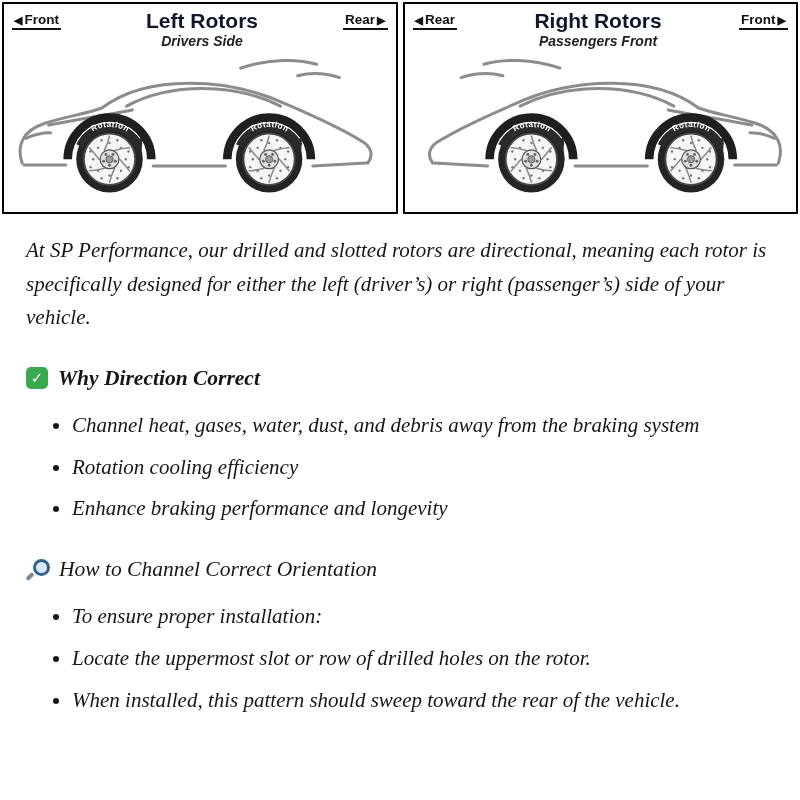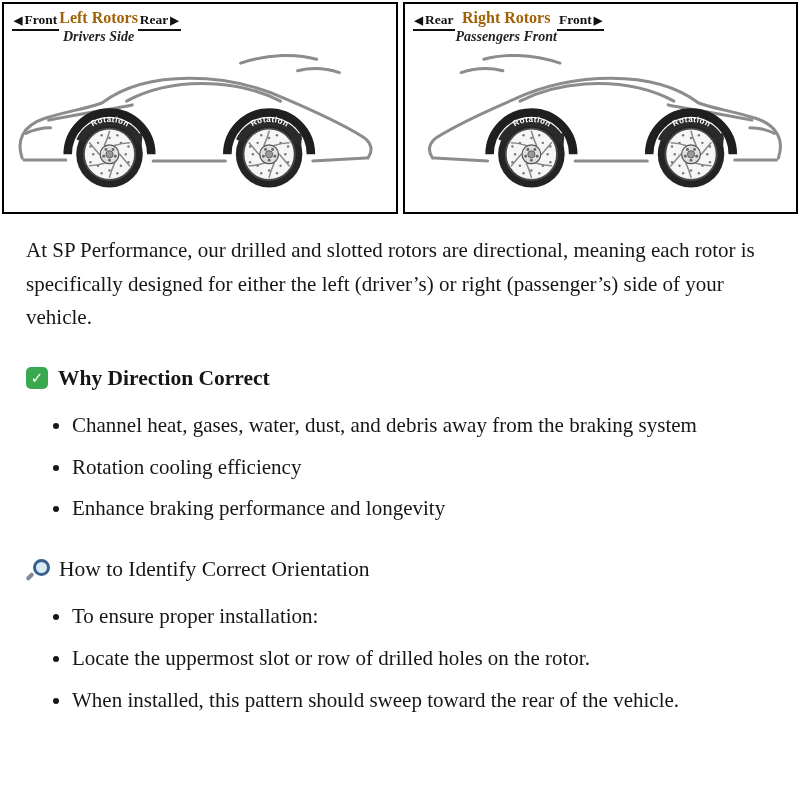--- a/index.html
+++ b/index.html
@@ -2,31 +2,31 @@
 <html><head>
 <meta charset="utf-8">
 <style>
   html,body{margin:0;padding:0;background:#fff;}
   body{width:800px;font-family:"Liberation Serif",serif;color:#161616;}
   *{box-sizing:border-box;}
 
   
   .diagram{display:flex;gap:5px;padding:2px 2px 0 2px;}
   .panel{flex:1;border:2.5px solid #000;background:#fff;padding:5px 8px 2px 8px;height:212px;overflow:hidden;}
-  .panel-head{display:flex;justify-content:flex-start;align-items:flex-start;font-family:Liberation Serif, serif;}
+  .panel-head{display:flex;justify-content:space-between;align-items:flex-start;font-family:Liberation Sans, sans-serif;}
   .dir-label{font-weight:bold;font-size:13.5px;border-bottom:2.5px solid #111;padding:0 2px 1px 2px;color:#111;margin-top:3px;white-space:nowrap;}
   .dir-left::before{content:"◀";font-size:11px;margin-right:2px;}
   .dir-right::after{content:"▶";font-size:11px;margin-left:2px;}
   .panel-titles{text-align:center;line-height:1.1;}
-  .panel-title{font-size:16px;font-weight:bold;color:#a16207;}
+  .panel-title{font-size:21px;font-weight:bold;color:#0f172a;}
   .panel-subtitle{font-size:14px;font-weight:bold;font-style:italic;color:#222;margin-top:2px;}
   .car-svg{width:100%;height:152px;display:block;margin-top:2px;}
 
   
-  .content{padding:16px 26px 10px 26px;font-size:21px;line-height:1.6;}
+  .content{padding:16px 26px 10px 26px;font-size:21px;line-height:1.6;font-style:italic;}
   .intro{margin:4px 0 20px 0;}
   .section-title{display:flex;align-items:center;gap:10px;font-size:21.5px;font-weight:bold;margin:26px 0 14px 0;}
   .section-title.light{font-weight:normal;}
   .lead{margin:14px 0 10px 0;}
   ul.bullets{margin:2px 0 6px 0;padding-left:46px;}
   ul.bullets li{margin-bottom:8px;}
 
   
   .check-icon{display:inline-flex;align-items:center;justify-content:center;
     width:22px;height:22px;border-radius:5px;background:#39a84e;color:#fff;
@@ -166,21 +166,21 @@
 
 
   <ul class="bullets">
     <li>Channel heat, gases, water, dust, and debris away from the braking system</li>
     <li>Rotation cooling efficiency</li>
     <li>Enhance braking performance and longevity</li>
   </ul>
 
   <div class="section-title light">
     <span class="mag-icon"></span>
-    <span>How to Identify Correct Orientation</span>
+    <span>How to Channel Correct Orientation</span>
   </div>
 
   <ul class="bullets">
     <li>To ensure proper installation:</li>
     <li>Locate the uppermost slot or row of drilled holes on the rotor.</li>
     <li>When installed, this pattern should sweep toward the rear of the vehicle.</li>
   </ul>
 
 </div>
 

